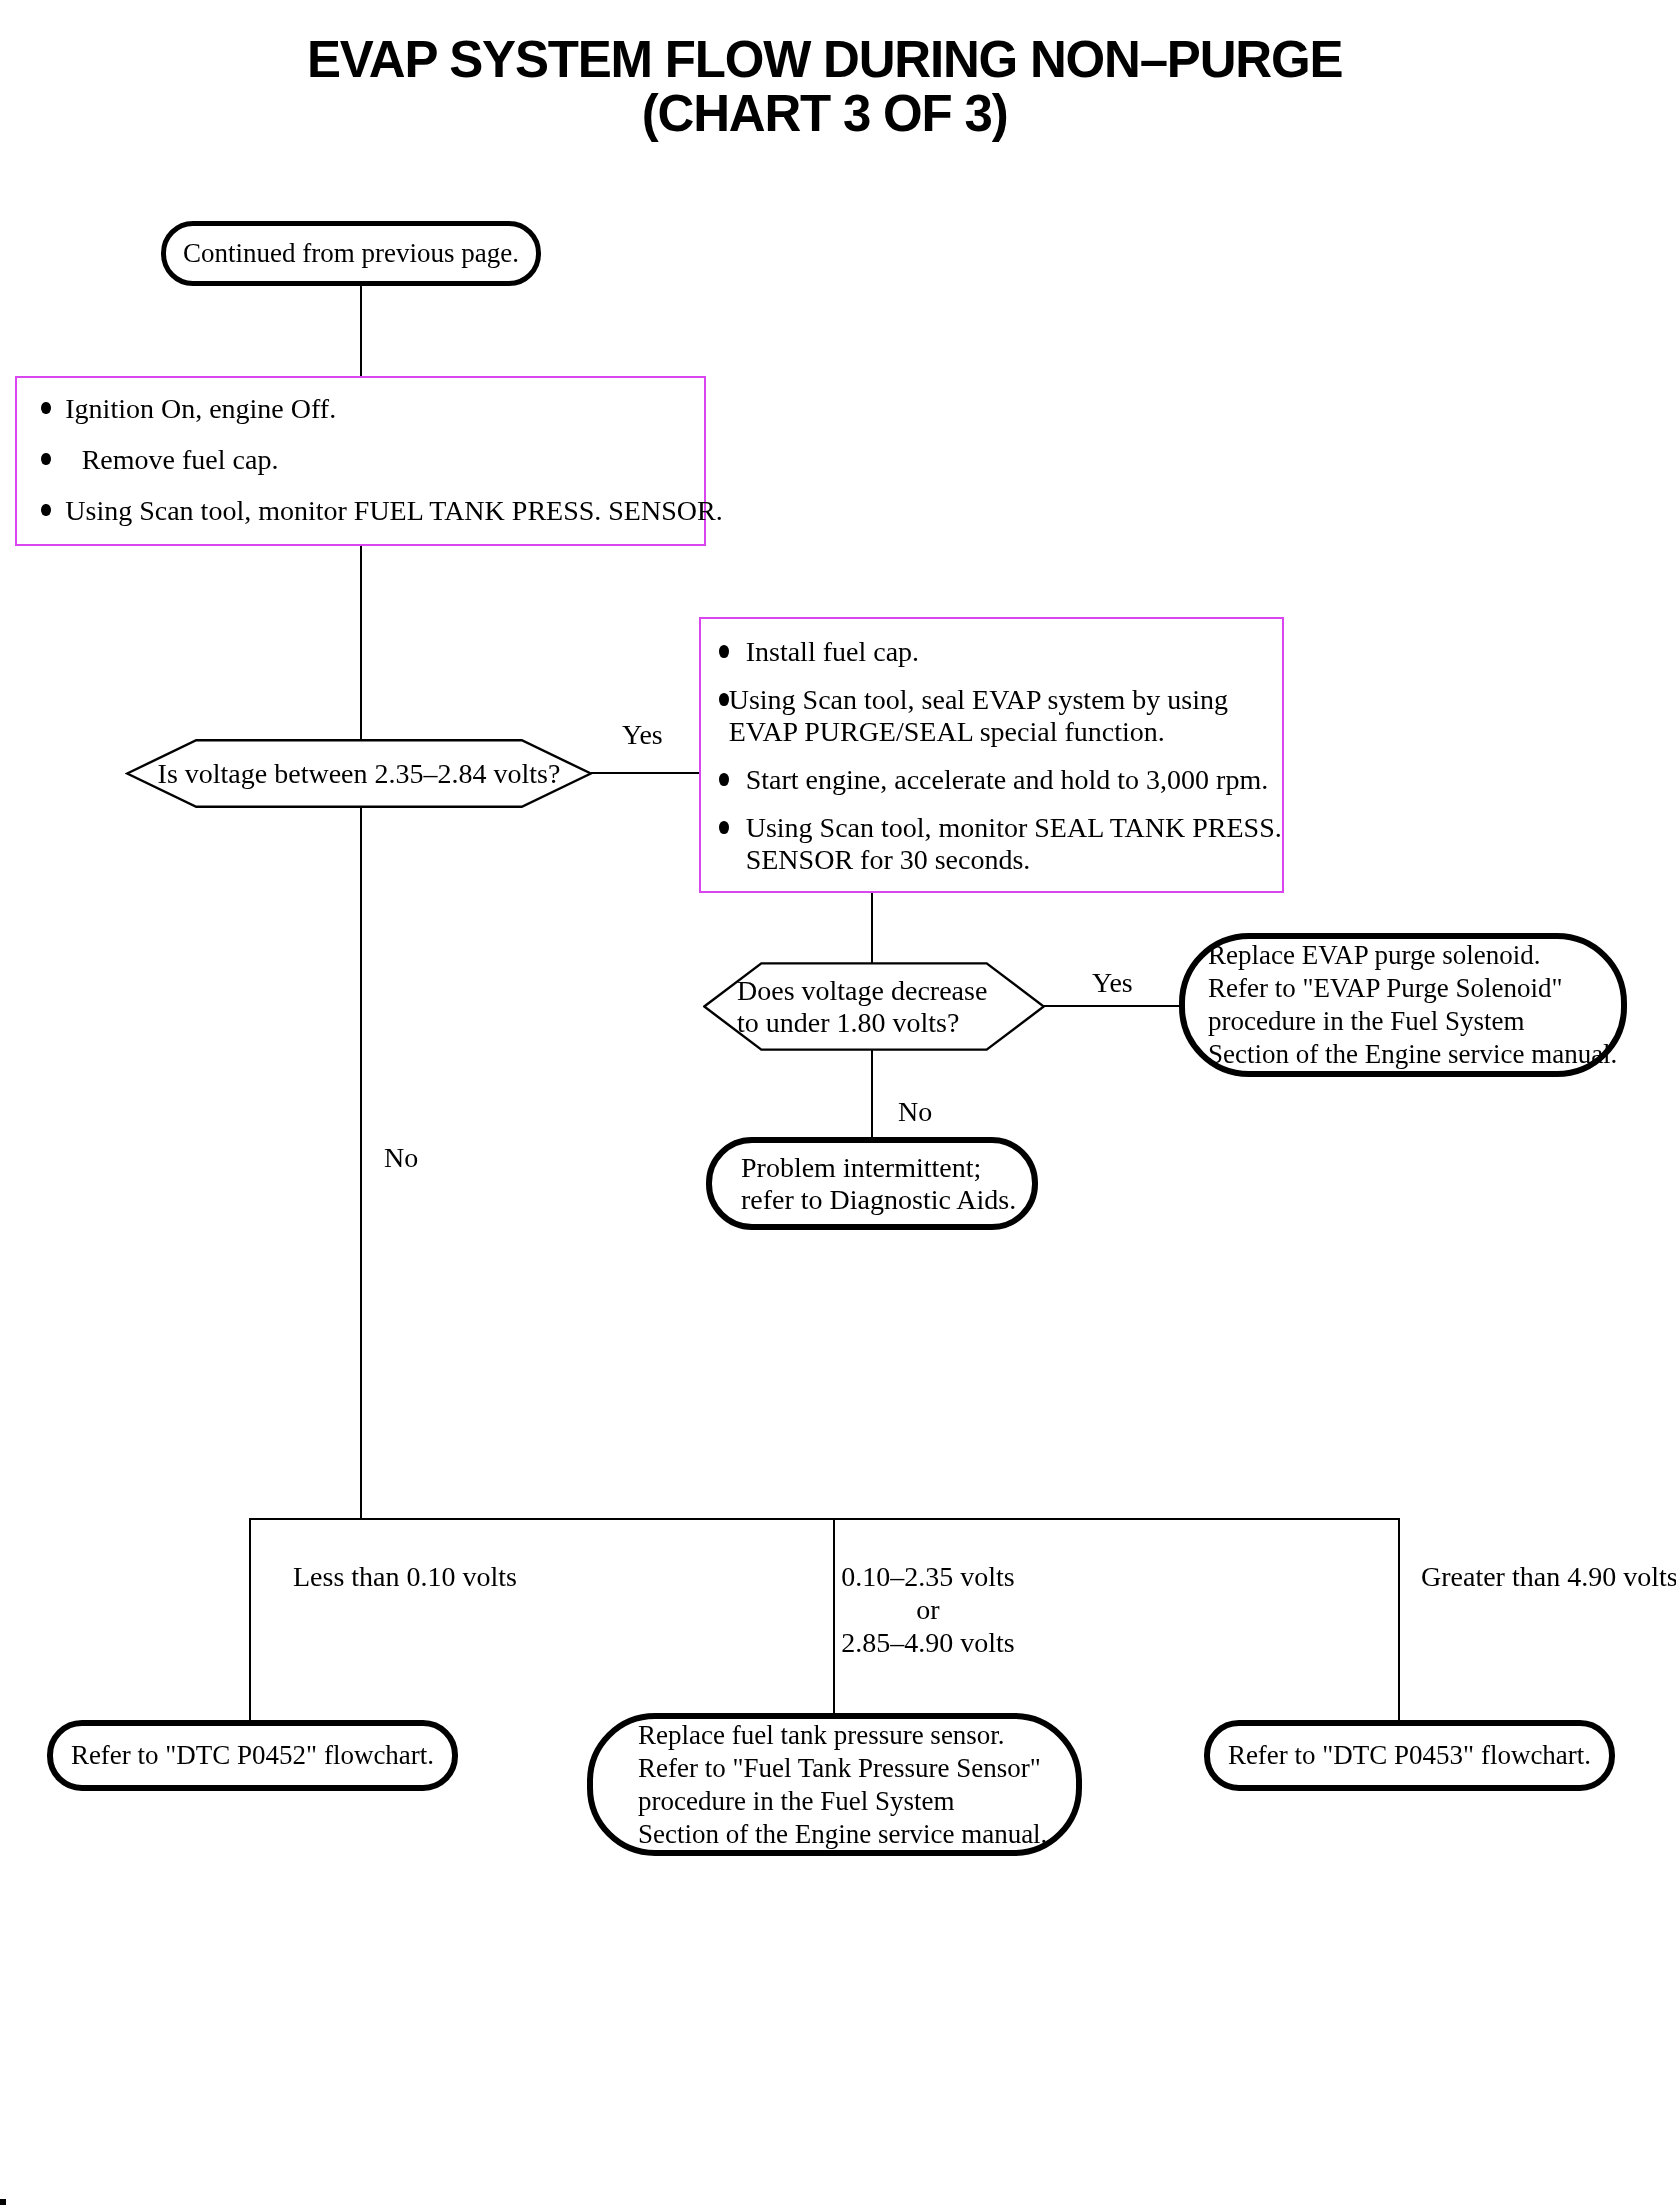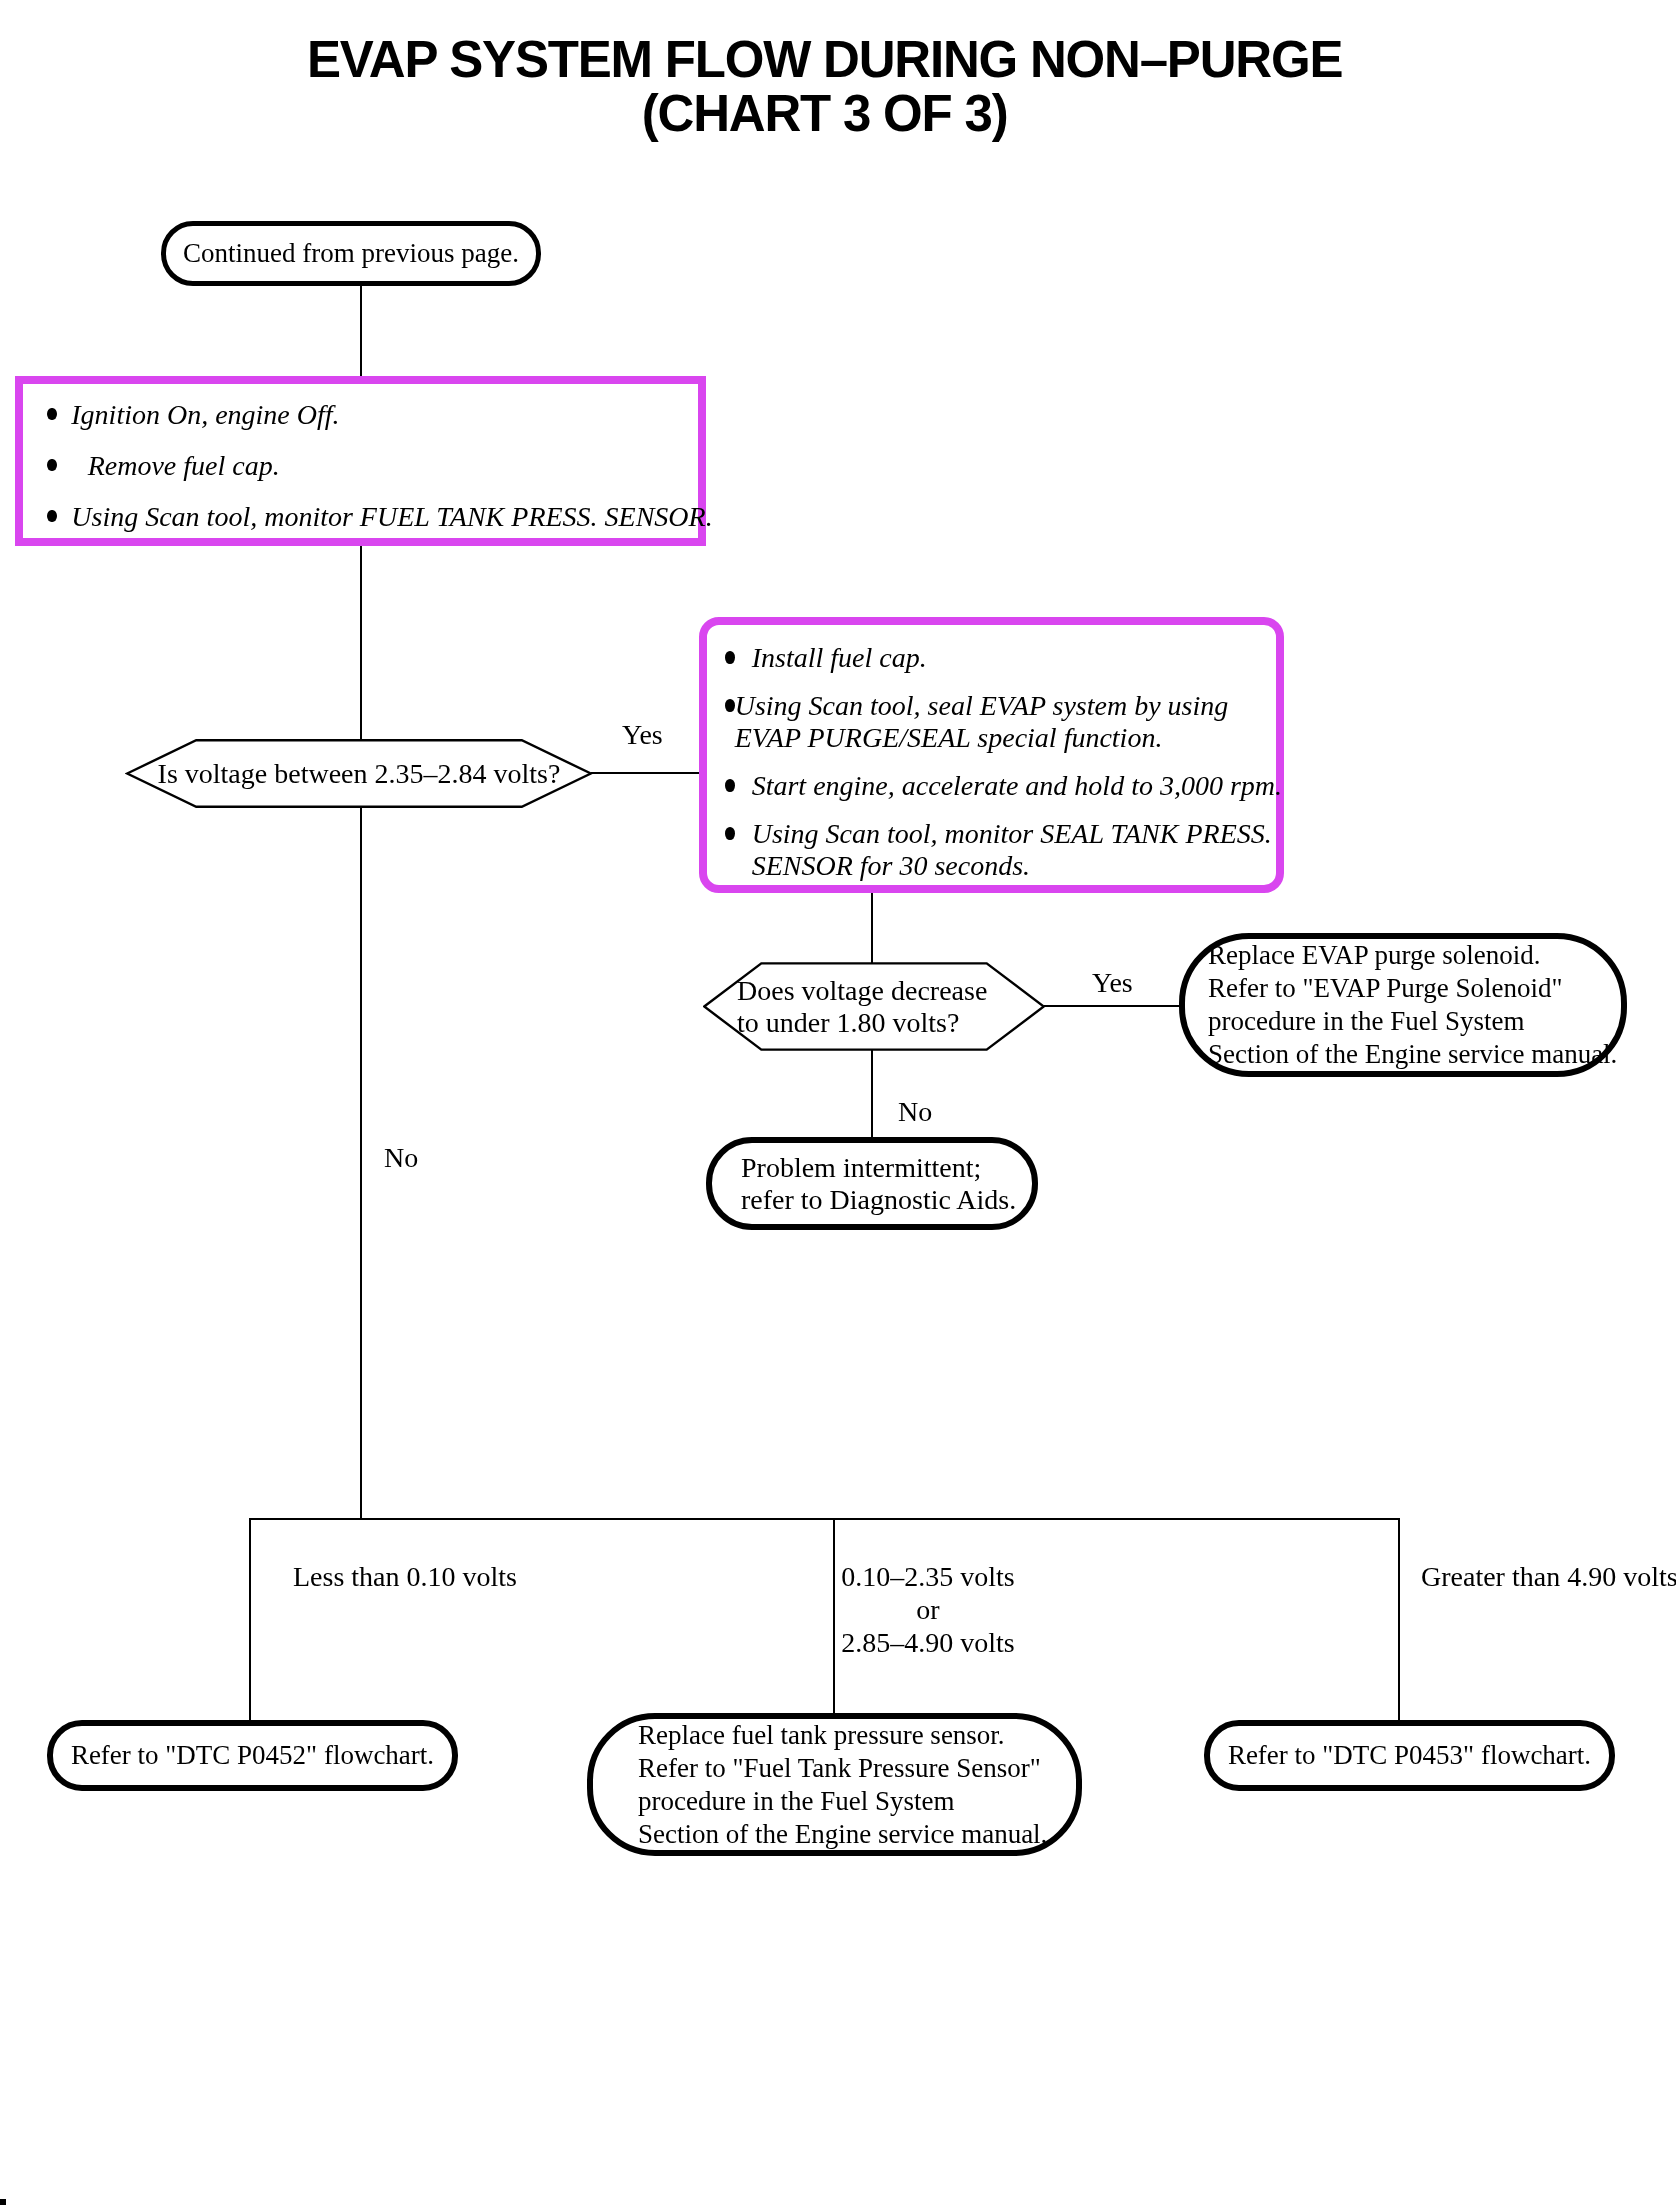--- a/index.html
+++ b/index.html
@@ -18,22 +18,22 @@
   
   .pill{
     position:absolute;background:#fff;border:5.5px solid #000;
     display:flex;flex-direction:column;justify-content:center;
     box-sizing:border-box;
   }
   .pill.thick{border-width:6.7px;}
   .center{align-items:center;text-align:center;}
   
   .procbox{
-    position:absolute;background:#fff;border:8px solid #d946ef;
-    box-sizing:border-box;display:flex;flex-direction:column;font-style:italic;
+    position:absolute;background:#fff;border:2px solid #d946ef;
+    box-sizing:border-box;display:flex;flex-direction:column;
   }
   .brow{display:flex;align-items:flex-start;}
   .dot{
     width:9.7px;height:12.8px;border-radius:50%;background:#000;
     flex:0 0 auto;margin-top:9px;
   }
   .btxt{font-size:28px;line-height:32px;}
   .nw{white-space:nowrap;}
   .line:empty{display:none;}
   
@@ -91,21 +91,21 @@
   <svg width="468" height="69" viewBox="0 0 770 114">
     <polygon points="2,57 116,2 654,2 768,57 654,112 116,112" fill="#ffffff" stroke="#000000" stroke-width="4"></polygon>
   </svg>
   <div class="hextext" style="align-items:center;">
     <div class="nw">Is voltage between 2.35–2.84 volts?</div>
   </div>
 </div>
 <div class="lbl" style="left:622px;top:720px;">Yes</div>
 <div class="lbl" style="left:384px;top:1143px;">No</div>
 
-<div class="procbox" style="left:699px;top:617px;width:585px;height:276px;padding:17px 12px 0 18px;row-gap:16px;border-radius:20px;">
+<div class="procbox" style="left:699px;top:617px;width:585px;height:276px;padding:17px 12px 0 18px;row-gap:16px;">
   <div class="brow">
     <span class="dot"></span>
     <div class="btxt" style="margin-left:17px;">
       <div class="line nw">Install fuel cap.</div>
 
     </div>
   </div>
   <div class="brow">
     <span class="dot"></span>
     <div class="btxt" style="">

